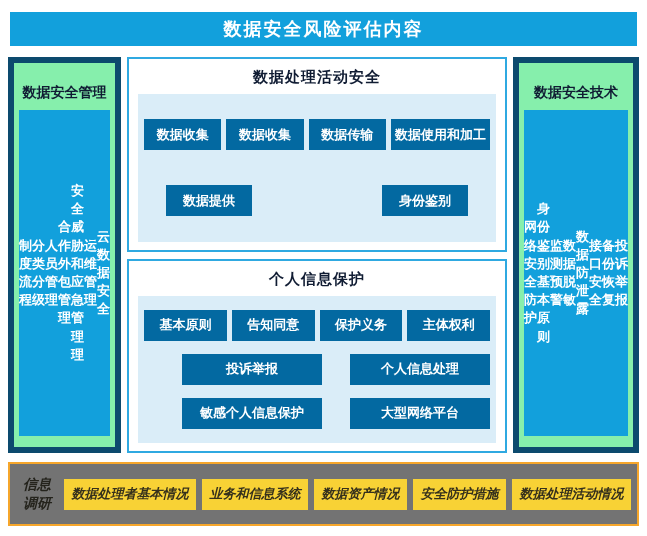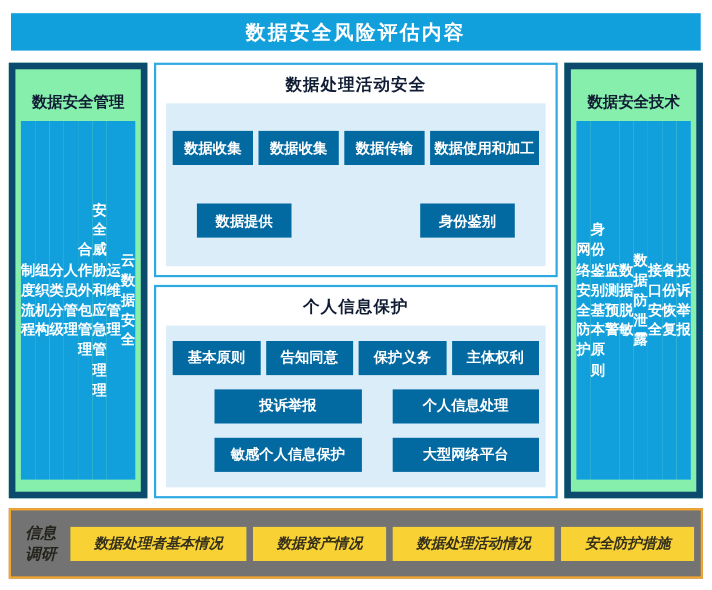--- a/index.html
+++ b/index.html
@@ -108,21 +108,20 @@
   <div class="banner">
     <span>数据安全风险评估内容</span>
   </div>
 
   <div class="cols">
 
     <div class="sidebox">
       <div class="hdr">数据安全管理</div>
       <div class="side-items">
         <div class="sbtn">制度流程</div>
-        <div class="sbtn">组织机构</div>
         <div class="sbtn">分类分级</div>
         <div class="sbtn">人员管理</div>
         <div class="sbtn">合作外包管理</div>
         <div class="sbtn">安全威胁和
 应急管理理</div>
         <div class="sbtn">运维管理</div>
         <div class="sbtn">云数据安全</div>
       </div>
     </div>
 
@@ -180,18 +179,19 @@
         <div class="sbtn">投诉举报</div>
       </div>
     </div>
 
   </div>
 
   <div class="bottom">
     <div class="blabel">信息
 调研</div>
     <div class="ybtn">数据处理者基本情况</div>
+    <div class="ybtn">业务和信息系统</div>
     <div class="ybtn">数据资产情况</div>
+    <div class="ybtn">安全防护措施</div>
     <div class="ybtn">数据处理活动情况</div>
-    <div class="ybtn">安全防护措施</div>
   </div>
 
 </div>
 
 </body></html>

